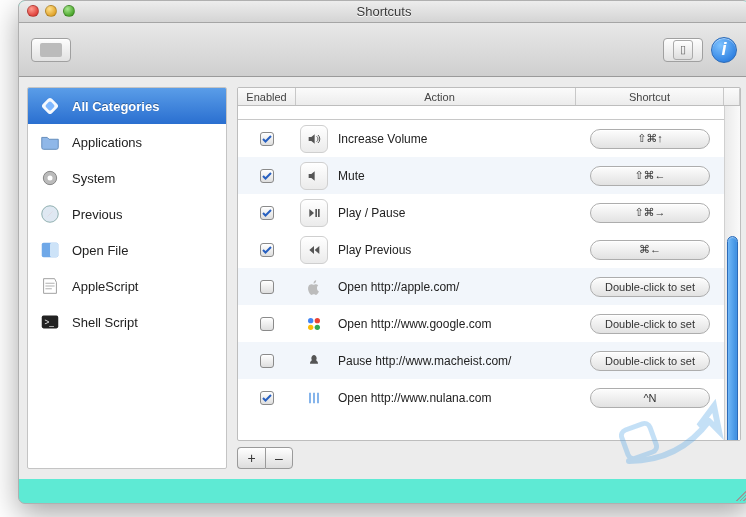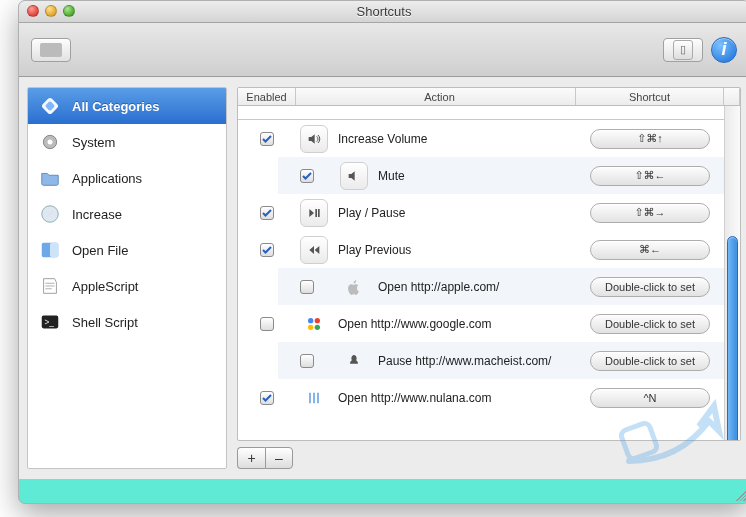--- a/index.html
+++ b/index.html
@@ -33,21 +33,21 @@
 .listbox { flex: 1; background: #fff; border: 1px solid #bdbdbd; border-radius: 2px; overflow: hidden; display: flex; flex-direction: column; position: relative; }
 .header { height: 18px; display: flex; background: linear-gradient(#fbfbfb,#ececec); border-bottom: 1px solid #bdbdbd; font-size: 11px; color: #444; }
 .header .h { border-right: 1px solid #c8c8c8; display: flex; align-items: center; justify-content: center; }
 .h-enabled { width: 58px; }
 .h-action { flex: 1; justify-content: flex-start; padding-left: 8px; }
 .h-shortcut { width: 148px; }
 .h-scroll { width: 16px; border-right: none; }
 
 .rows { flex: 1; overflow: hidden; }
 .row { height: 37px; display: flex; align-items: center; }
-.row.alt { background: #f2f6fb; margin-left: 40px; }
+.row.alt { background: #f2f6fb; }
 .row.cut { height: 14px; border-bottom: 1px solid #c8c8c8; }
 .c-enabled { width: 58px; display: flex; justify-content: center; }
 .c-action { flex: 1; display: flex; align-items: center; gap: 10px; font-size: 12px; color: #222; padding-left: 4px; }
 .c-shortcut { width: 148px; display: flex; justify-content: center; }
 .c-scroll { width: 16px; }
 
 .chk { width: 14px; height: 14px; border: 1px solid #8a8a8a; border-radius: 3px; background: linear-gradient(#fff,#dedede); display: flex; align-items: center; justify-content: center; box-shadow: inset 0 1px 0 #fff; }
 .chk svg { display: none; }
 .chk.on svg { display: block; }
 
@@ -103,43 +103,43 @@
         <span class="sideicon">
           <svg width="22" height="22" viewBox="0 0 24 24">
               <rect x="5" y="5" width="14" height="14" rx="3" transform="rotate(45 12 12)" fill="#fff" opacity=".95"></rect>
               <rect x="8" y="8" width="8" height="8" rx="2" transform="rotate(45 12 12)" fill="#7fb8ff"></rect>
             </svg>
         </span>
         <span>All Categories</span>
       </div>
       <div class="siderow">
         <span class="sideicon">
+          <svg width="22" height="22" viewBox="0 0 24 24">
+              <path d="M3 7h6l2 2h10v9a2 2 0 0 1-2 2H5a2 2 0 0 1-2-2z" fill="#8fb7e8" stroke="#5e88b8"></path>
+            </svg>
+        </span>
+        <span>Applications</span>
+      </div>
+      <div class="siderow">
+        <span class="sideicon">
           <svg width="20" height="20" viewBox="0 0 24 24">
               <circle cx="12" cy="12" r="8" fill="#bbb" stroke="#777"></circle>
               <circle cx="12" cy="12" r="3" fill="#fff"></circle>
             </svg>
         </span>
         <span>System</span>
       </div>
       <div class="siderow">
         <span class="sideicon">
           <svg width="22" height="22" viewBox="0 0 24 24">
-              <path d="M3 7h6l2 2h10v9a2 2 0 0 1-2 2H5a2 2 0 0 1-2-2z" fill="#8fb7e8" stroke="#5e88b8"></path>
-            </svg>
-        </span>
-        <span>Applications</span>
-      </div>
-      <div class="siderow">
-        <span class="sideicon">
-          <svg width="22" height="22" viewBox="0 0 24 24">
               <circle cx="12" cy="12" r="9" fill="#dfe8f2" stroke="#8aa"></circle>
               <path d="M8 16 L13 11 L16 8 L11 13 Z" fill="#d33"></path>
             </svg>
         </span>
-        <span>Increase</span>
+        <span>Previous</span>
       </div>
       <div class="siderow">
         <span class="sideicon">
           <svg width="22" height="22" viewBox="0 0 24 24">
               <rect x="3" y="4" width="18" height="16" rx="2" fill="#6fa8e8"></rect>
               <rect x="12" y="4" width="9" height="16" rx="2" fill="#cde3f8"></rect>
             </svg>
         </span>
         <span>Open File</span>
       </div>

